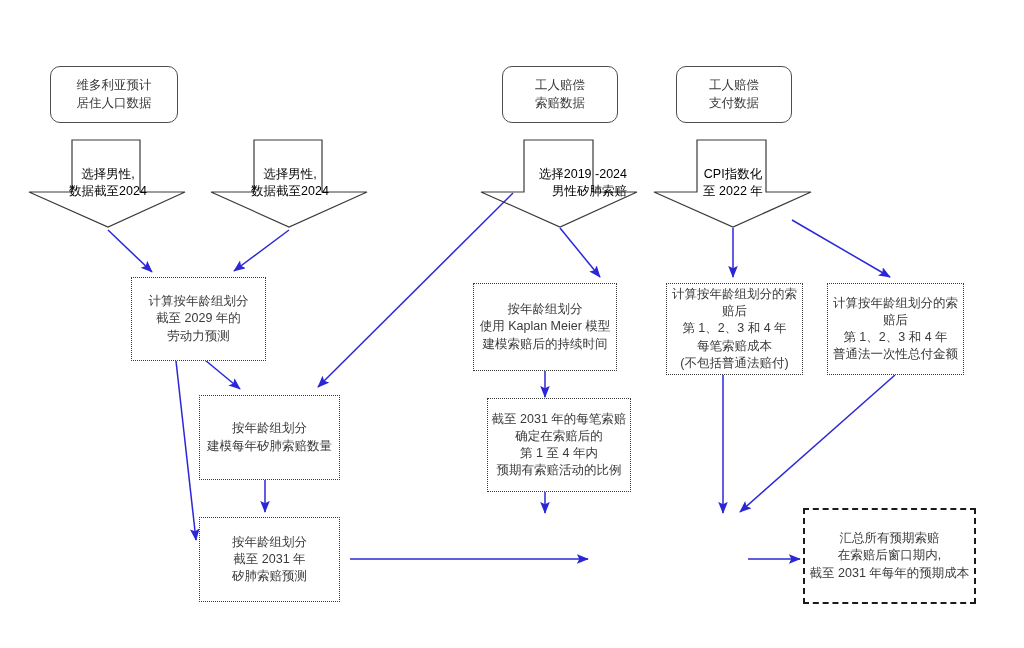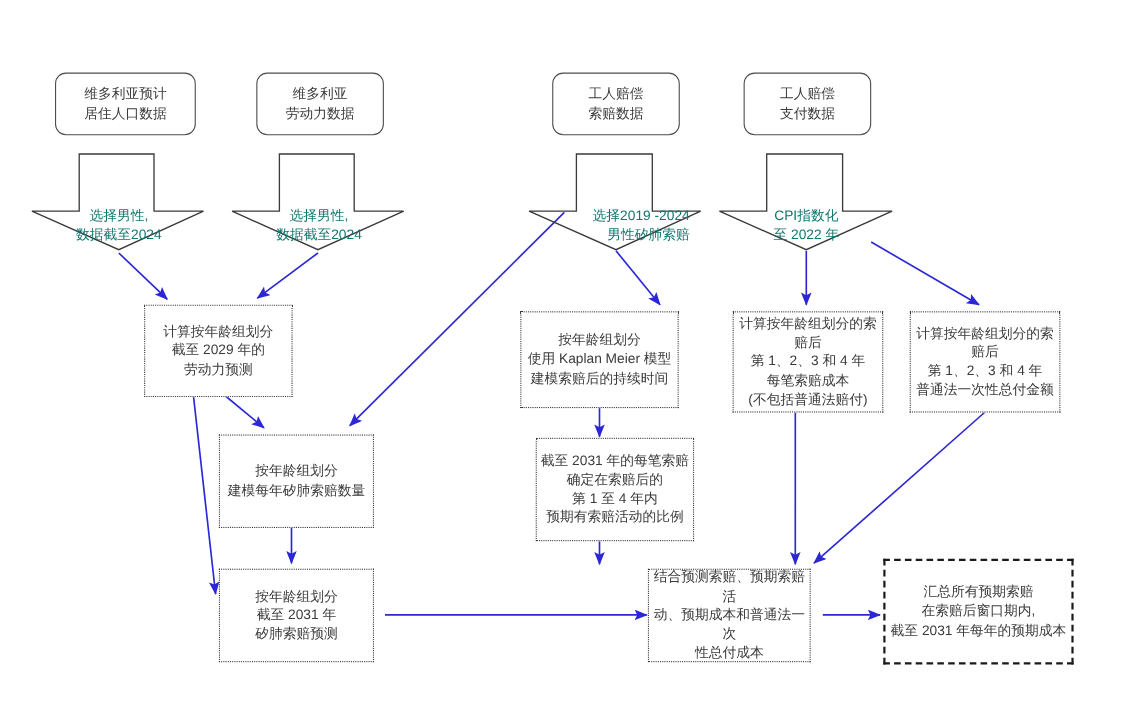--- a/index.html
+++ b/index.html
@@ -39,22 +39,21 @@
     font-size:12.5px;
   }
 
   
   .arrowlabel{
     position:absolute;
     text-align:center;
     font-size:12.5px;
     line-height:1.35;
     white-space:pre-line;
-    color:#0f766e;
-    margin-top:22px;
+    color:#000000;
   }
 </style>
 </head>
 <body>
 
 <div id="canvas">
 
   <svg id="svg-layer" viewBox="0 0 1024 648">
     <defs>
       <marker id="ah" markerWidth="9" markerHeight="9" refX="7.4" refY="3.2" orient="auto" markerUnits="strokeWidth">
@@ -100,24 +99,20 @@
       <path d="M524,140 L524,192 L481,192 L560,227 L637,192 L593,192 L593,140 Z"></path>
       <path d="M697,140 L697,192 L654,192 L733,227 L811,192 L766,192 L766,140 Z"></path>
     </g>
   </svg>
 
   <div class="node src" style="left:50px;top:66px;width:128px;height:57px;">
     <span class="txt">维多利亚预计
 居住人口数据</span>
   </div>
 
-  <div class="node src" style="left:233px;top:66px;width:116px;height:57px;">
-    <span class="txt">维多利亚
-劳动力数据</span>
-  </div>
 
   <div class="node src" style="left:502px;top:66px;width:116px;height:57px;">
     <span class="txt">工人赔偿
 索赔数据</span>
   </div>
 
   <div class="node src" style="left:676px;top:66px;width:116px;height:57px;">
     <span class="txt">工人赔偿
 支付数据</span>
   </div>
@@ -167,25 +162,20 @@
 每笔索赔成本
 (不包括普通法赔付)</span>
   </div>
 
   <div class="node proc" style="left:827px;top:283px;width:137px;height:92px;">
     <span class="txt">计算按年龄组划分的索赔后
 第 1、2、3 和 4 年
 普通法一次性总付金额</span>
   </div>
 
-  <div class="node proc" style="left:589px;top:517px;width:148px;height:85px;">
-    <span class="txt">结合预测索赔、预期索赔活
-动、预期成本和普通法一次
-性总付成本</span>
-  </div>
 
   <div class="node final" style="left:803px;top:508px;width:173px;height:96px;text-align:center;">
     <span class="txt">汇总所有预期索赔
 在索赔后窗口期内,
 截至 2031 年每年的预期成本</span>
   </div>
 
 </div>
 
 </body></html>

